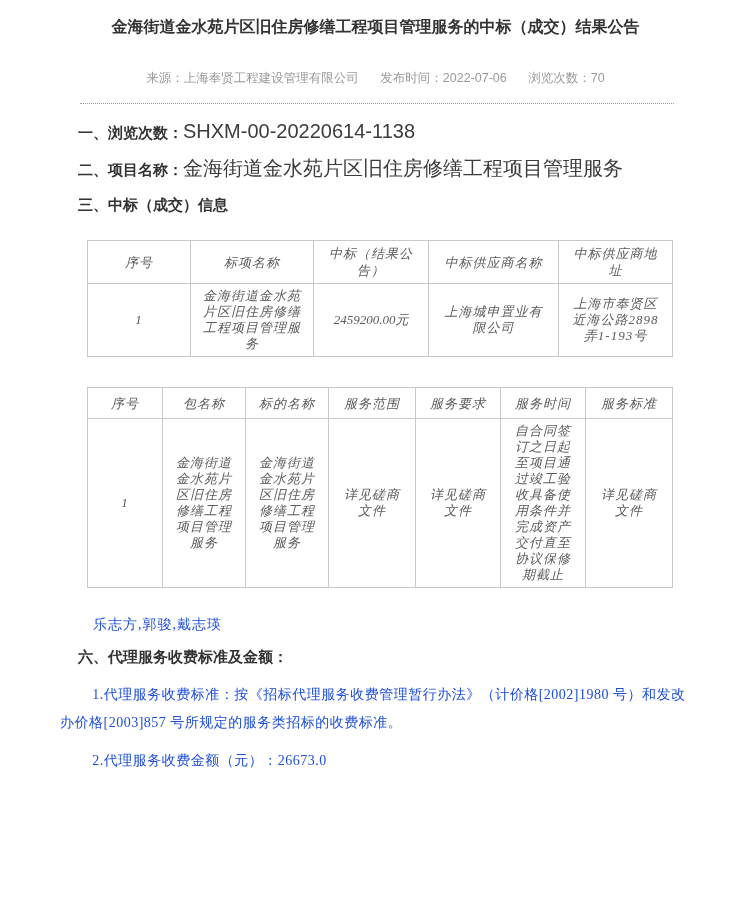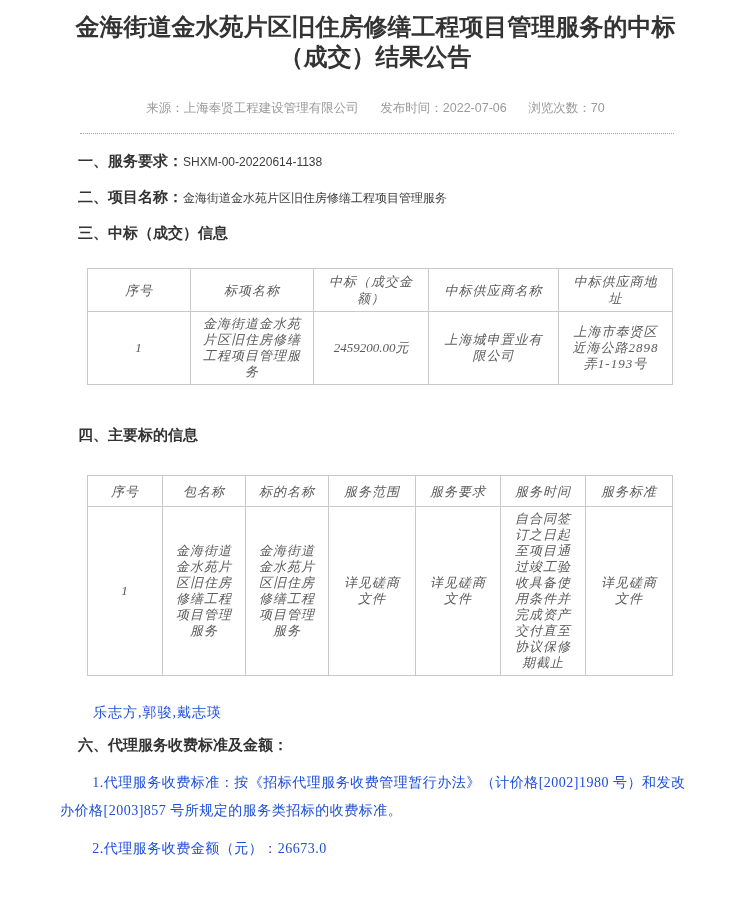--- a/index.html
+++ b/index.html
@@ -12,21 +12,21 @@
     color: #333333;
   }
   .content { padding: 0 60px; }
 
   .doc-title {
     margin: 12px auto 0;
     width: 600px;
     text-align: center;
     font-family: "Liberation Sans", sans-serif;
     font-weight: bold;
-    font-size: 24px;
+    font-size: 16px;
     line-height: 30px;
     color: #333333;
   }
 
   .meta {
     margin-top: 28px;
     text-align: center;
     font-family: "Liberation Sans", sans-serif;
     font-size: 12.5px;
     color: #9a9a9a;
@@ -46,21 +46,21 @@
     line-height: 20px;
   }
   .sec-label {
     font-family: "Liberation Sans", sans-serif;
     font-weight: bold;
     color: #333333;
   }
   .sec-value {
     font-family: "Liberation Sans", sans-serif;
     font-weight: normal;
-    font-size: 12px;
+    font-size: 20px;
     color: #3c3c3c;
   }
   .sec.first { margin-top: 17px; }
 
   table {
     border-collapse: collapse;
     table-layout: fixed;
     font-size: 13px;
     color: #5b5b5b;
     margin-left: 27px;
@@ -108,21 +108,21 @@
 
   <div class="meta">
     <span class="meta-item"><span>来源：</span><span>上海奉贤工程建设管理有限公司</span></span>
     <span class="meta-item"><span>发布时间：</span><span>2022-07-06</span></span>
     <span class="meta-item"><span>浏览次数：</span><span>70</span></span>
   </div>
 
   <hr class="divider">
 
   <p class="sec first">
-    <span class="sec-label">一、服务要求：</span><span class="sec-value">SHXM-00-20220614-1138</span>
+    <span class="sec-label">一、浏览次数：</span><span class="sec-value">SHXM-00-20220614-1138</span>
   </p>
 
   <p class="sec">
     <span class="sec-label">二、项目名称：</span><span class="sec-value">金海街道金水苑片区旧住房修缮工程项目管理服务</span>
   </p>
 
   <p class="sec">
     <span class="sec-label">三、中标（成交）信息</span>
   </p>
 
@@ -131,37 +131,34 @@
       <col style="width:103px">
         <col style="width:123px">
         <col style="width:115px">
         <col style="width:130px">
         <col style="width:114px">
     </colgroup>
     <tbody>
         <tr>
       <th>序号</th>
       <th>标项名称</th>
-      <th>中标（成交金额）</th>
+      <th>中标（结果公告）</th>
       <th>中标供应商名称</th>
       <th>中标供应商地址</th>
     </tr>
     <tr>
       <td>1</td>
       <td>金海街道金水苑片区旧住房修缮工程项目管理服务</td>
       <td class="nowrap">2459200.00元</td>
       <td>上海城申置业有限公司</td>
       <td>上海市奉贤区近海公路2898弄1-193号</td>
     </tr>
   </tbody>
     </table>
 
-  <p class="sec sec-4">
-    <span class="sec-label">四、主要标的信息</span>
-  </p>
 
   <table id="subject-table">
     <colgroup>
       <col style="width:75px">
         <col style="width:83px">
         <col style="width:83px">
         <col style="width:87px">
         <col style="width:85px">
         <col style="width:85px">
         <col style="width:87px">

